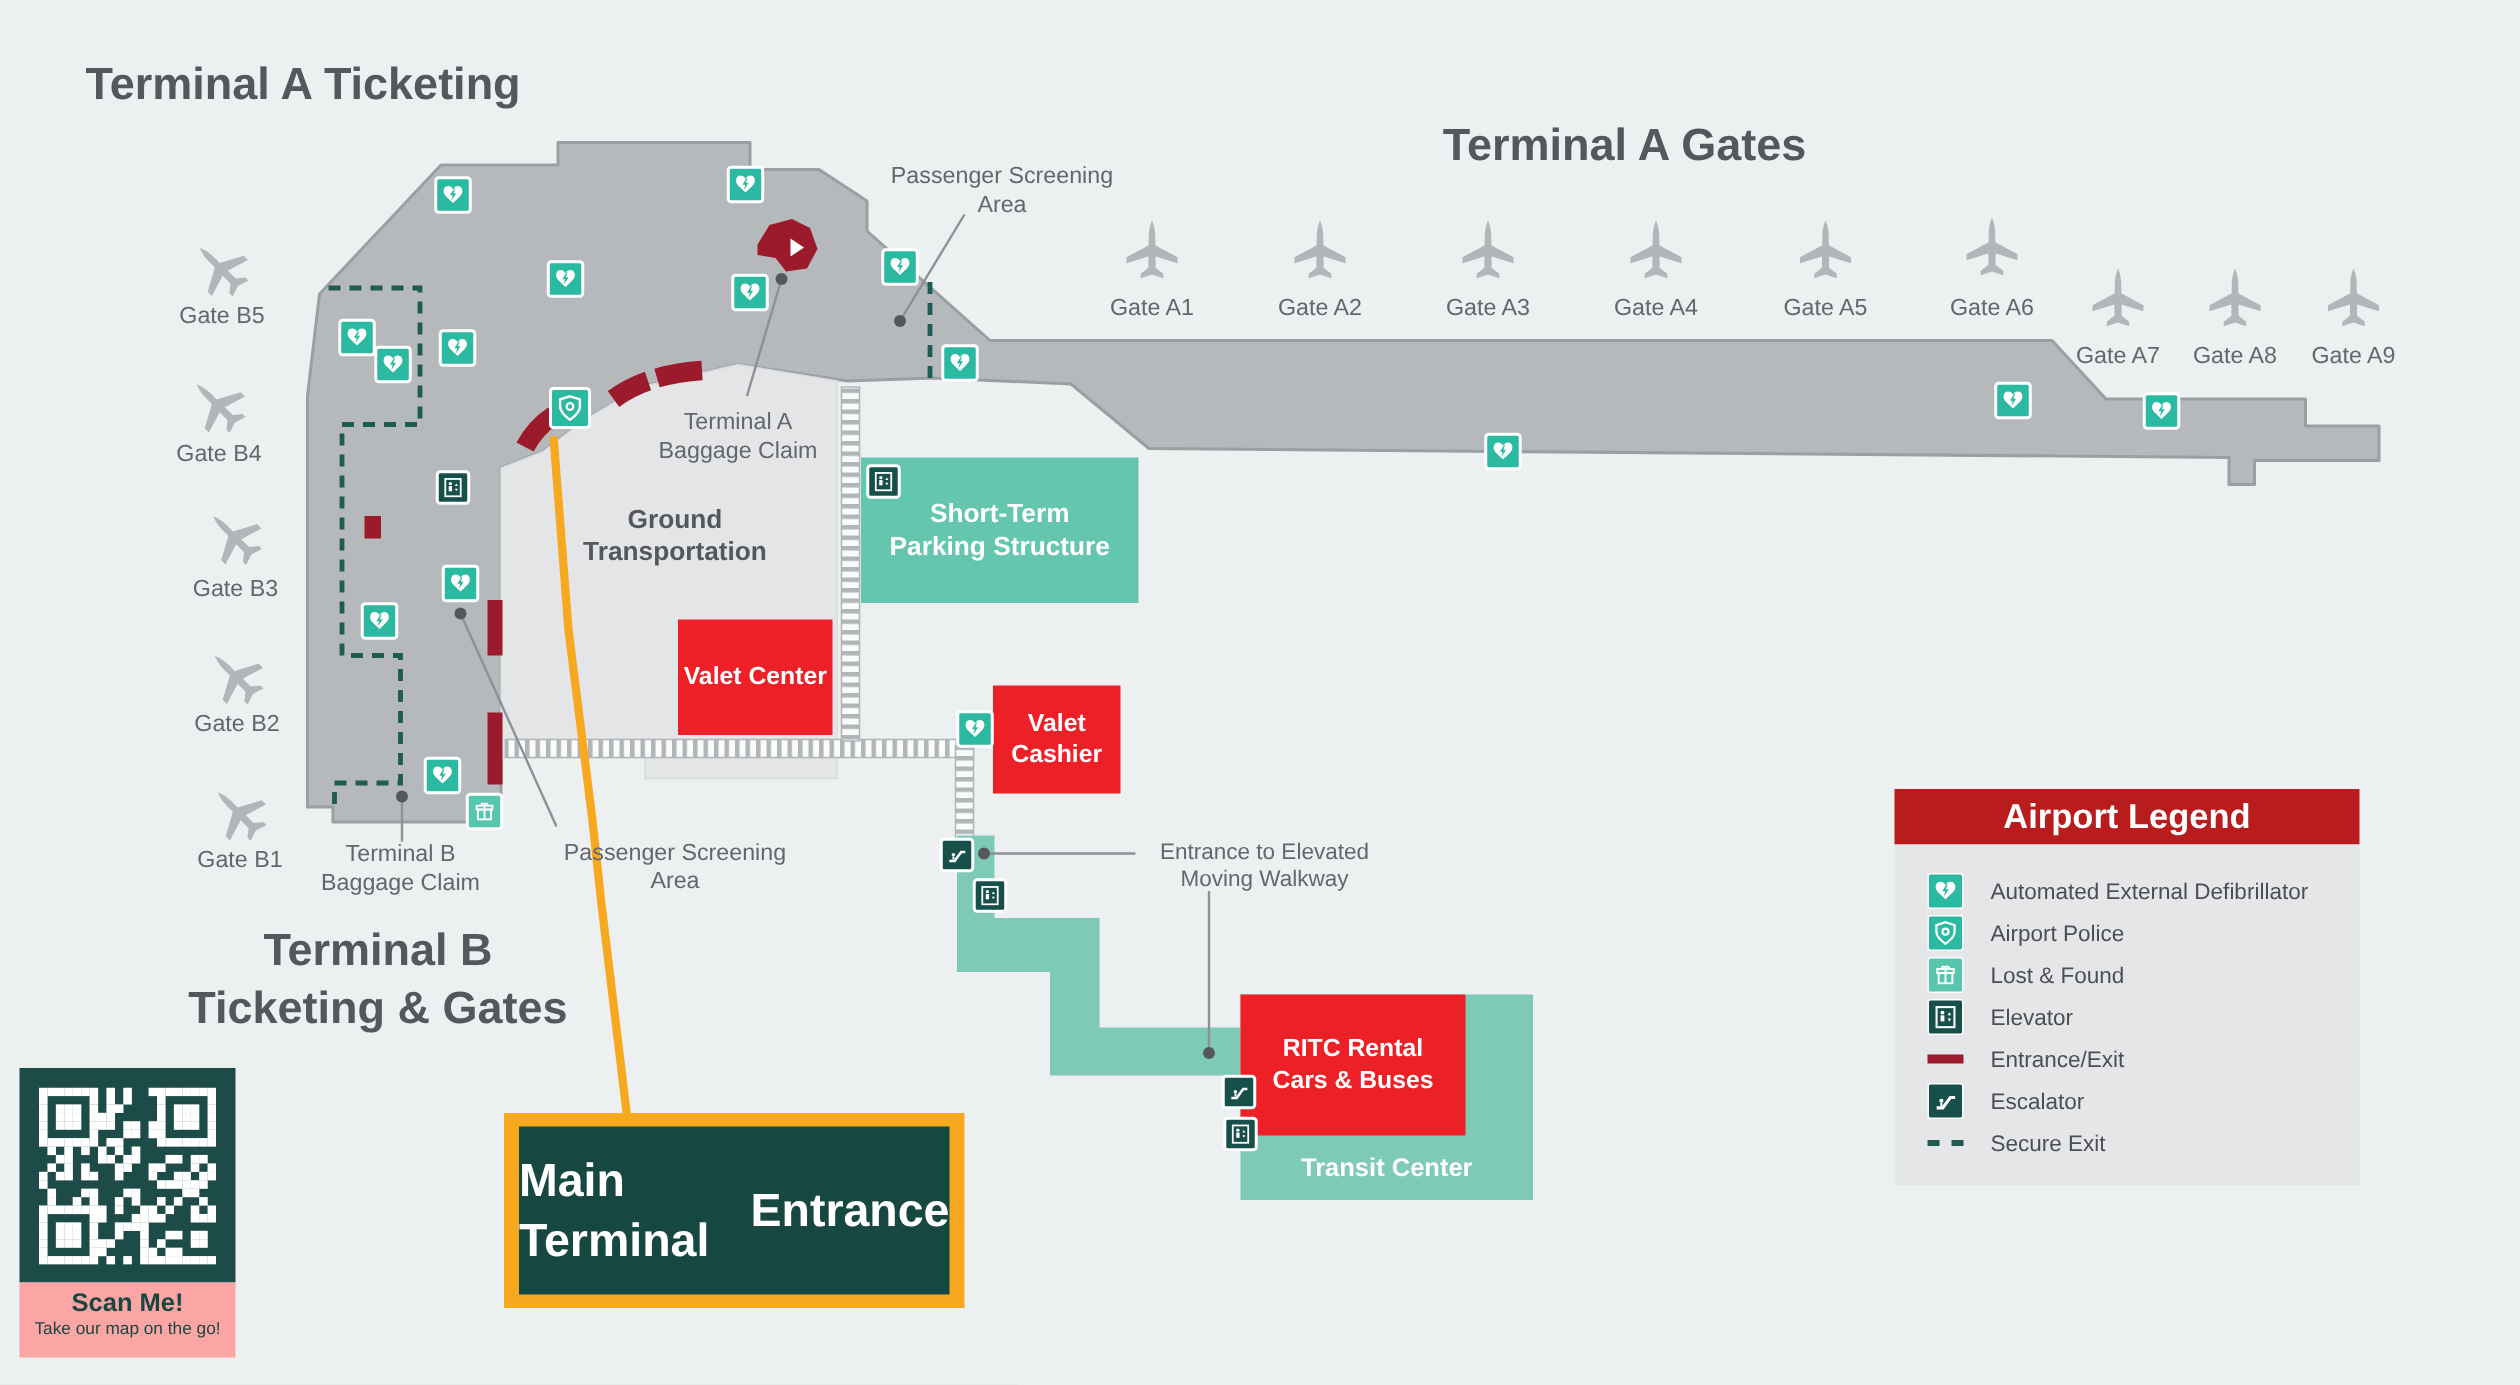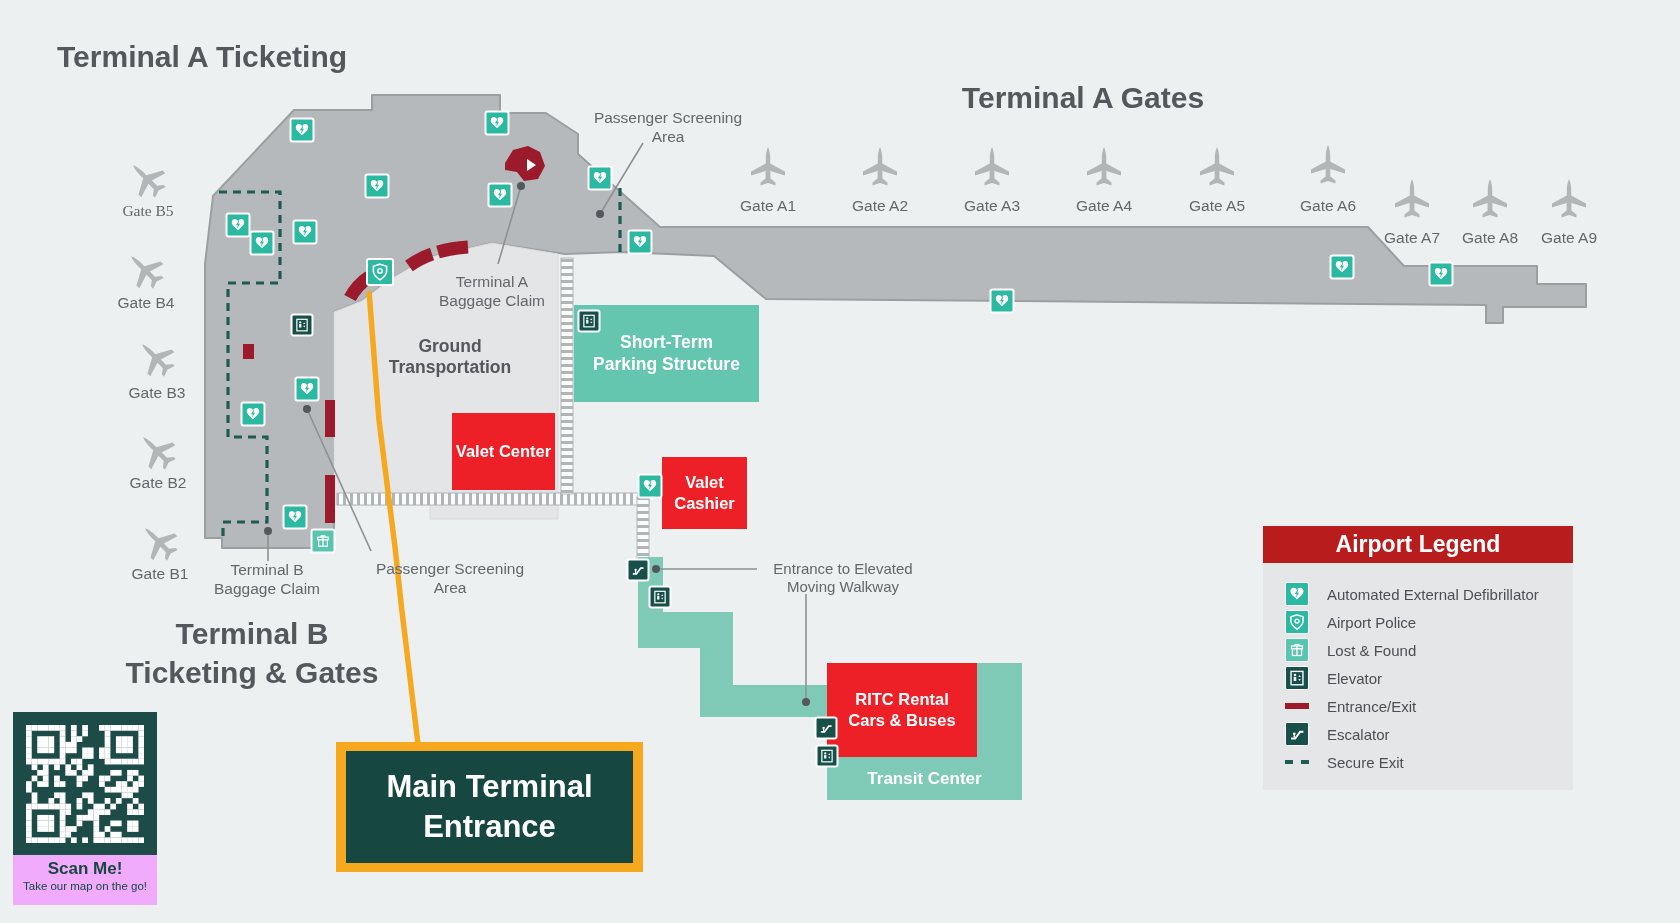--- a/index.html
+++ b/index.html
@@ -30,29 +30,29 @@
                  flex:0 0 24px;}
   .legend-swatch .map-icon-inline{width:22px;height:22px;border:1px solid #fff;border-radius:2px;}
   .legend-swatch .map-icon-inline svg{display:block;width:100%;height:100%;}
   .legend-label{margin-left:18px;color:#4b4f54;font-size:15px;}
   .sw-entrance{width:26px;height:6px;background:#9b1b2d;}
   .sw-secure{width:26px;height:0;border-top:4px dashed #1d5b53;}
   
   #qr-block{position:absolute;left:13px;top:712px;width:144px;z-index:6;}
   #qr-dark{background:#1d4b48;height:143px;display:flex;align-items:center;justify-content:center;}
   #qr-dark svg{width:118px;height:118px;}
-  #qr-light{background:#f0abfc;height:50px;text-align:center;color:#17473f;padding-top:4px;
+  #qr-light{background:#fca5a5;height:50px;text-align:center;color:#17473f;padding-top:4px;
             box-sizing:border-box;}
   #qr-light .l1{font-weight:bold;font-size:17px;line-height:20px;}
   #qr-light .l2{font-size:11.5px;line-height:14px;}
   
   #entrance-callout{position:absolute;left:336px;top:742px;width:307px;height:130px;
                     background:#f6a81f;z-index:7;display:flex;align-items:center;justify-content:center;}
   #entrance-callout .inner{background:#164741;width:287px;height:112px;display:flex;
-                    flex-direction:column;align-items:center;justify-content:center;
+                    flex-direction:row;align-items:center;justify-content:center;
                     color:#fff;font-weight:bold;font-size:31px;line-height:40px;}
   .gate-label{position:absolute;transform:translate(-50%,-50%);color:#63676c;font-size:15.5px;
               white-space:nowrap;z-index:4;}
 </style>
 </head>
 <body>
 
 <div id="stage">
 
   <svg id="map-svg" width="1680" height="923" viewBox="0 0 1680 923">
@@ -663,18 +663,18 @@
     </div>
     <div class="gate-label" style="left: 768px; top: 206px;">Gate A1</div>
     <div class="gate-label" style="left: 880px; top: 206px;">Gate A2</div>
     <div class="gate-label" style="left: 992px; top: 206px;">Gate A3</div>
     <div class="gate-label" style="left: 1104px; top: 206px;">Gate A4</div>
     <div class="gate-label" style="left: 1217px; top: 206px;">Gate A5</div>
     <div class="gate-label" style="left: 1328px; top: 206px;">Gate A6</div>
     <div class="gate-label" style="left: 1412px; top: 238px;">Gate A7</div>
     <div class="gate-label" style="left: 1490px; top: 238px;">Gate A8</div>
     <div class="gate-label" style="left: 1569px; top: 238px;">Gate A9</div>
-    <div class="gate-label" style="left: 148px; top: 211px; font-family: Liberation Serif, serif;">Gate B5</div>
+    <div class="gate-label" style="left: 148px; top: 211px;">Gate B5</div>
     <div class="gate-label" style="left: 146px; top: 303px;">Gate B4</div>
     <div class="gate-label" style="left: 157px; top: 393px;">Gate B3</div>
     <div class="gate-label" style="left: 158px; top: 483px;">Gate B2</div>
     <div class="gate-label" style="left: 160px; top: 574px;">Gate B1</div>
   </div>
 
 </body></html>

